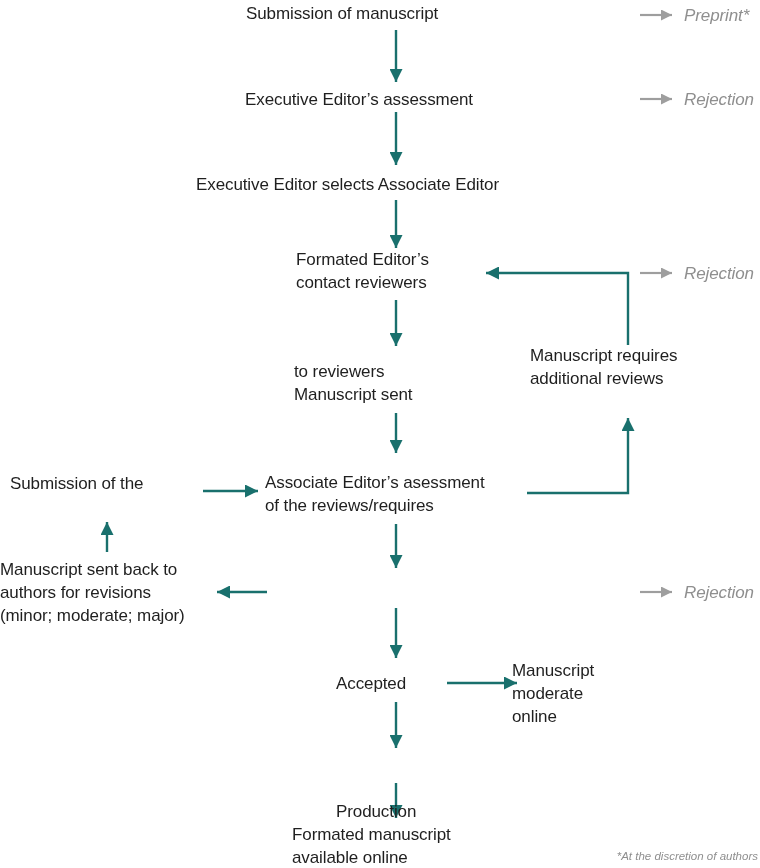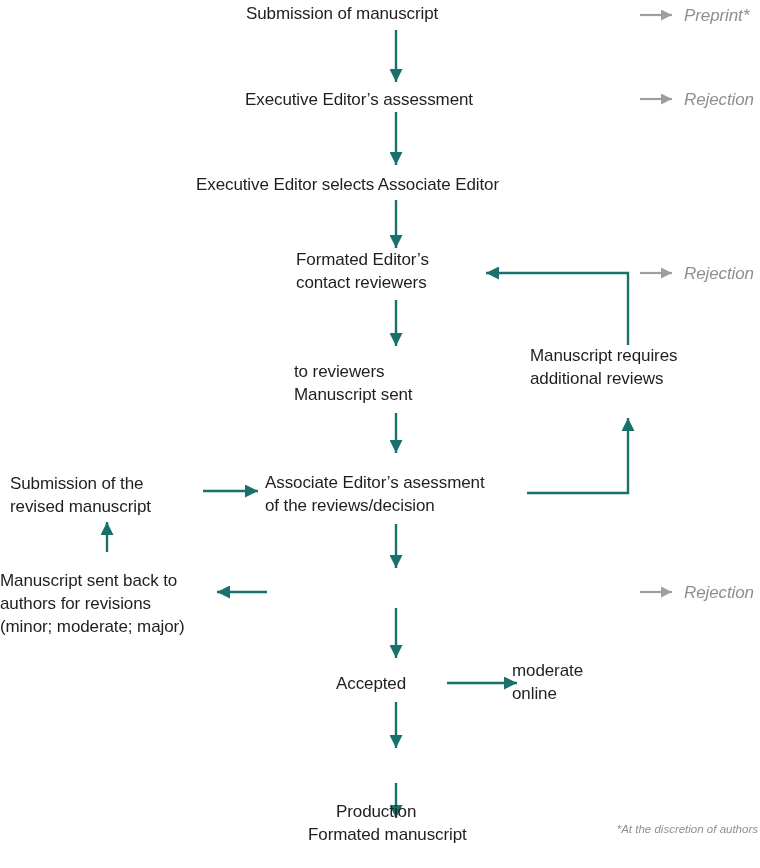--- a/index.html
+++ b/index.html
@@ -28,21 +28,21 @@
   .muted-label{
     position:absolute;
     color:var(--muted-text);
     font-size:17px;line-height:23px;
     font-style:italic;
     text-align:right;
     letter-spacing:-0.1px;
   }
   .footnote{
     position:absolute;
-    right:2px;top:822px;
+    right:2px;top:849px;
     color:var(--muted-text);
     font-size:11.5px;line-height:14px;
     font-style:italic;
     text-align:center;
   }
   .teal{stroke:var(--accent);stroke-width:2.4;fill:none;}
   .gray{stroke:var(--muted-arrow);stroke-width:2.2;fill:none;}
   .mk-teal{fill:var(--accent);}
   .mk-gray{fill:var(--muted-arrow);}
 </style>
@@ -106,50 +106,51 @@
     <div>Manuscript sent</div>
   </div>
 
   <div class="node" style="left:530px;top:344px;width:200px;">
     <div>Manuscript requires</div>
     <div>additional reviews</div>
   </div>
 
   <div class="node" style="left:10px;top:472px;width:170px;">
     <div>Submission of the</div>
-    <div>revised manuscript</div>
   </div>
 
   <div class="node" style="left:265px;top:471px;width:260px;">
     <div>Associate Editor’s asessment</div>
-    <div>of the reviews/decision</div>
+    <div>of the reviews/requires</div>
   </div>
 
-  <div class="node" style="left:0px;top:558px;width:214px;margin-top:11px;">
+  <div class="node" style="left:0px;top:558px;width:214px;">
     <div>Manuscript sent back to</div>
     <div>authors for revisions</div>
     <div>(minor; moderate; major)</div>
   </div>
 
 
   <div class="node" style="left:336px;top:672px;width:120px;">
     <div>Accepted</div>
   </div>
 
   <div class="node" style="left:512px;top:659px;width:118px;">
+    <div>Manuscript</div>
     <div>moderate</div>
     <div>online</div>
   </div>
 
   <div class="node" style="left:336px;top:800px;width:120px;">
     <div>Production</div>
   </div>
 
-  <div class="node" style="left:308px;top:823px;width:200px;">
+  <div class="node" style="left:292px;top:823px;width:200px;">
     <div>Formated manuscript</div>
+    <div>available online</div>
   </div>
 
   <div class="muted-label" style="left:684px;top:4px;">Preprint*</div>
   <div class="muted-label" style="left:684px;top:88px;">Rejection</div>
   <div class="muted-label" style="left:684px;top:262px;">Rejection</div>
   <div class="muted-label" style="left:684px;top:581px;">Rejection</div>
 
   <div class="footnote">*At the discretion of authors</div>
 
 </div>

